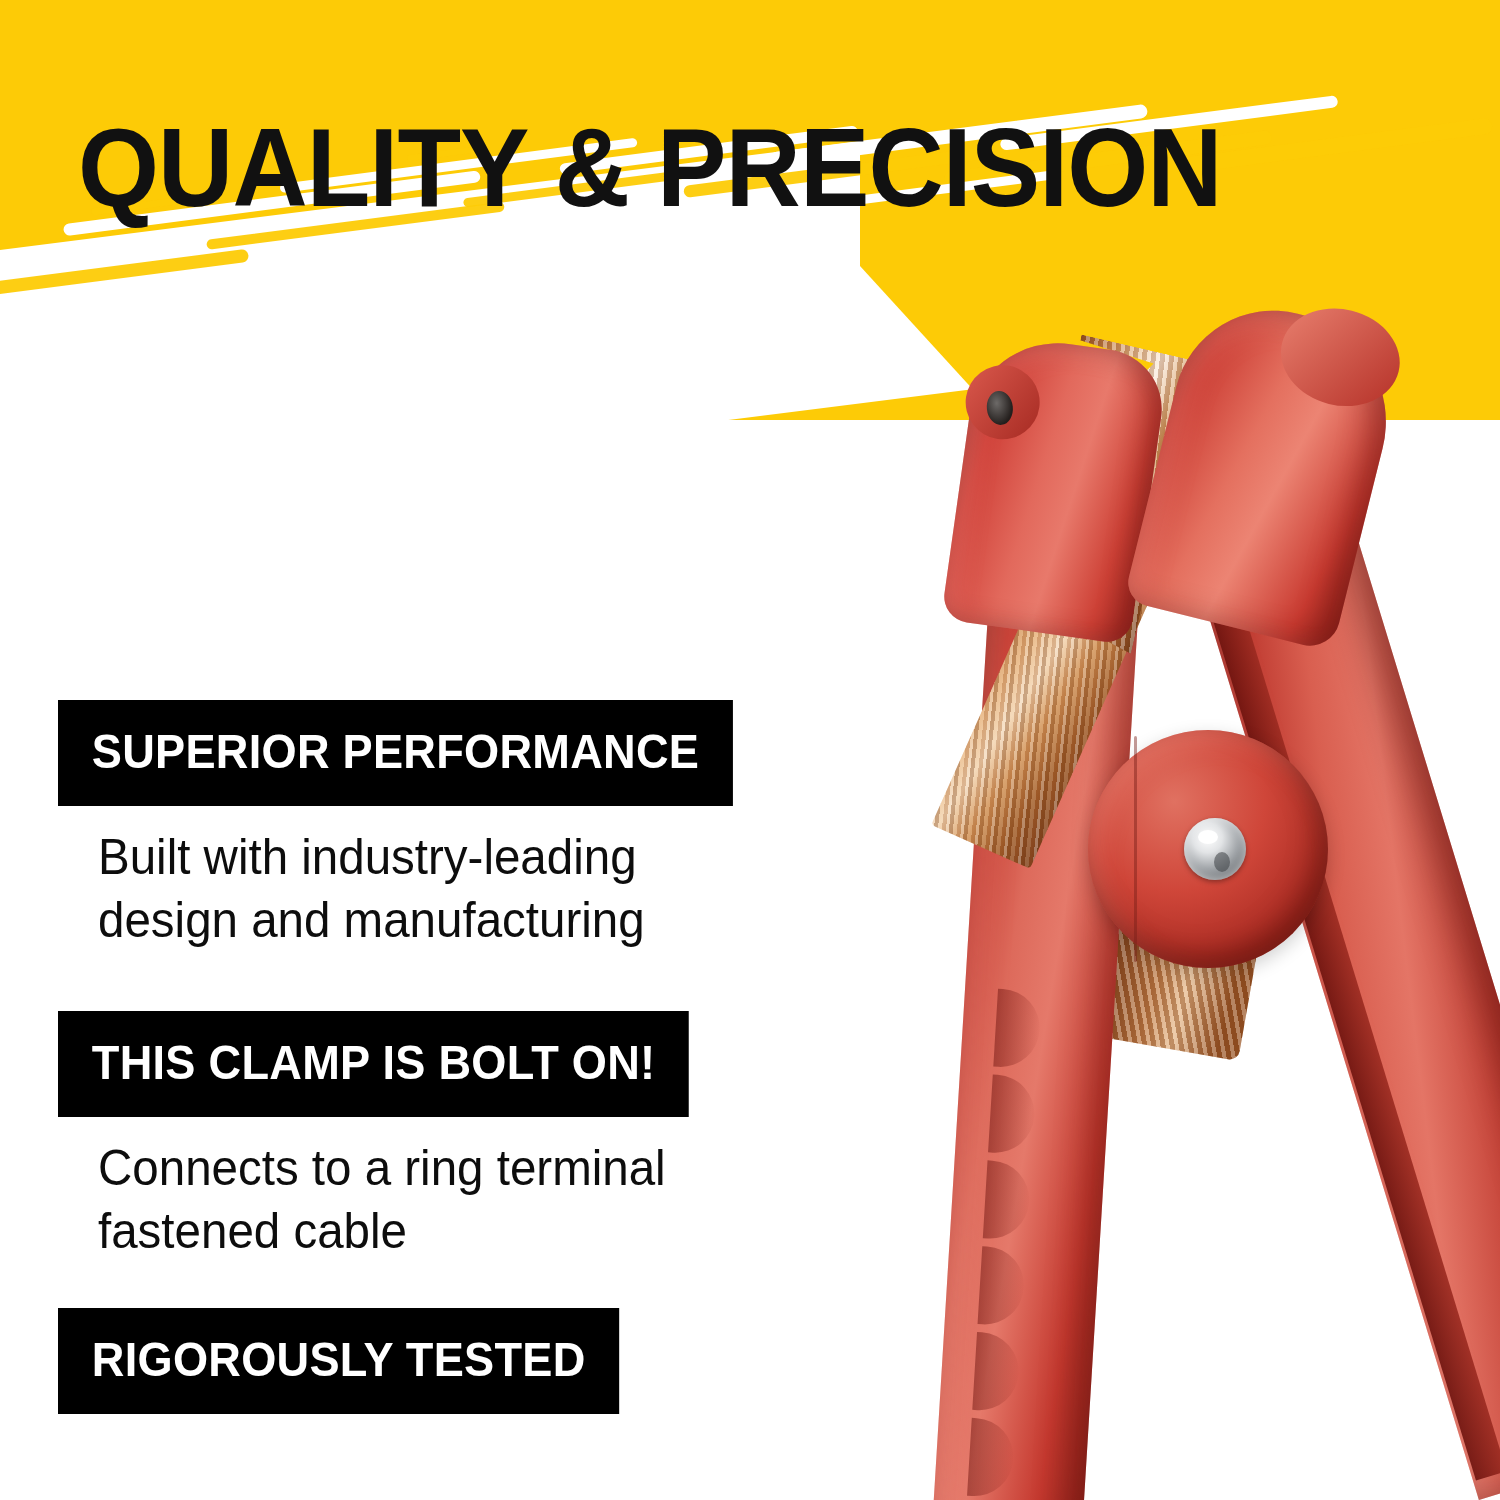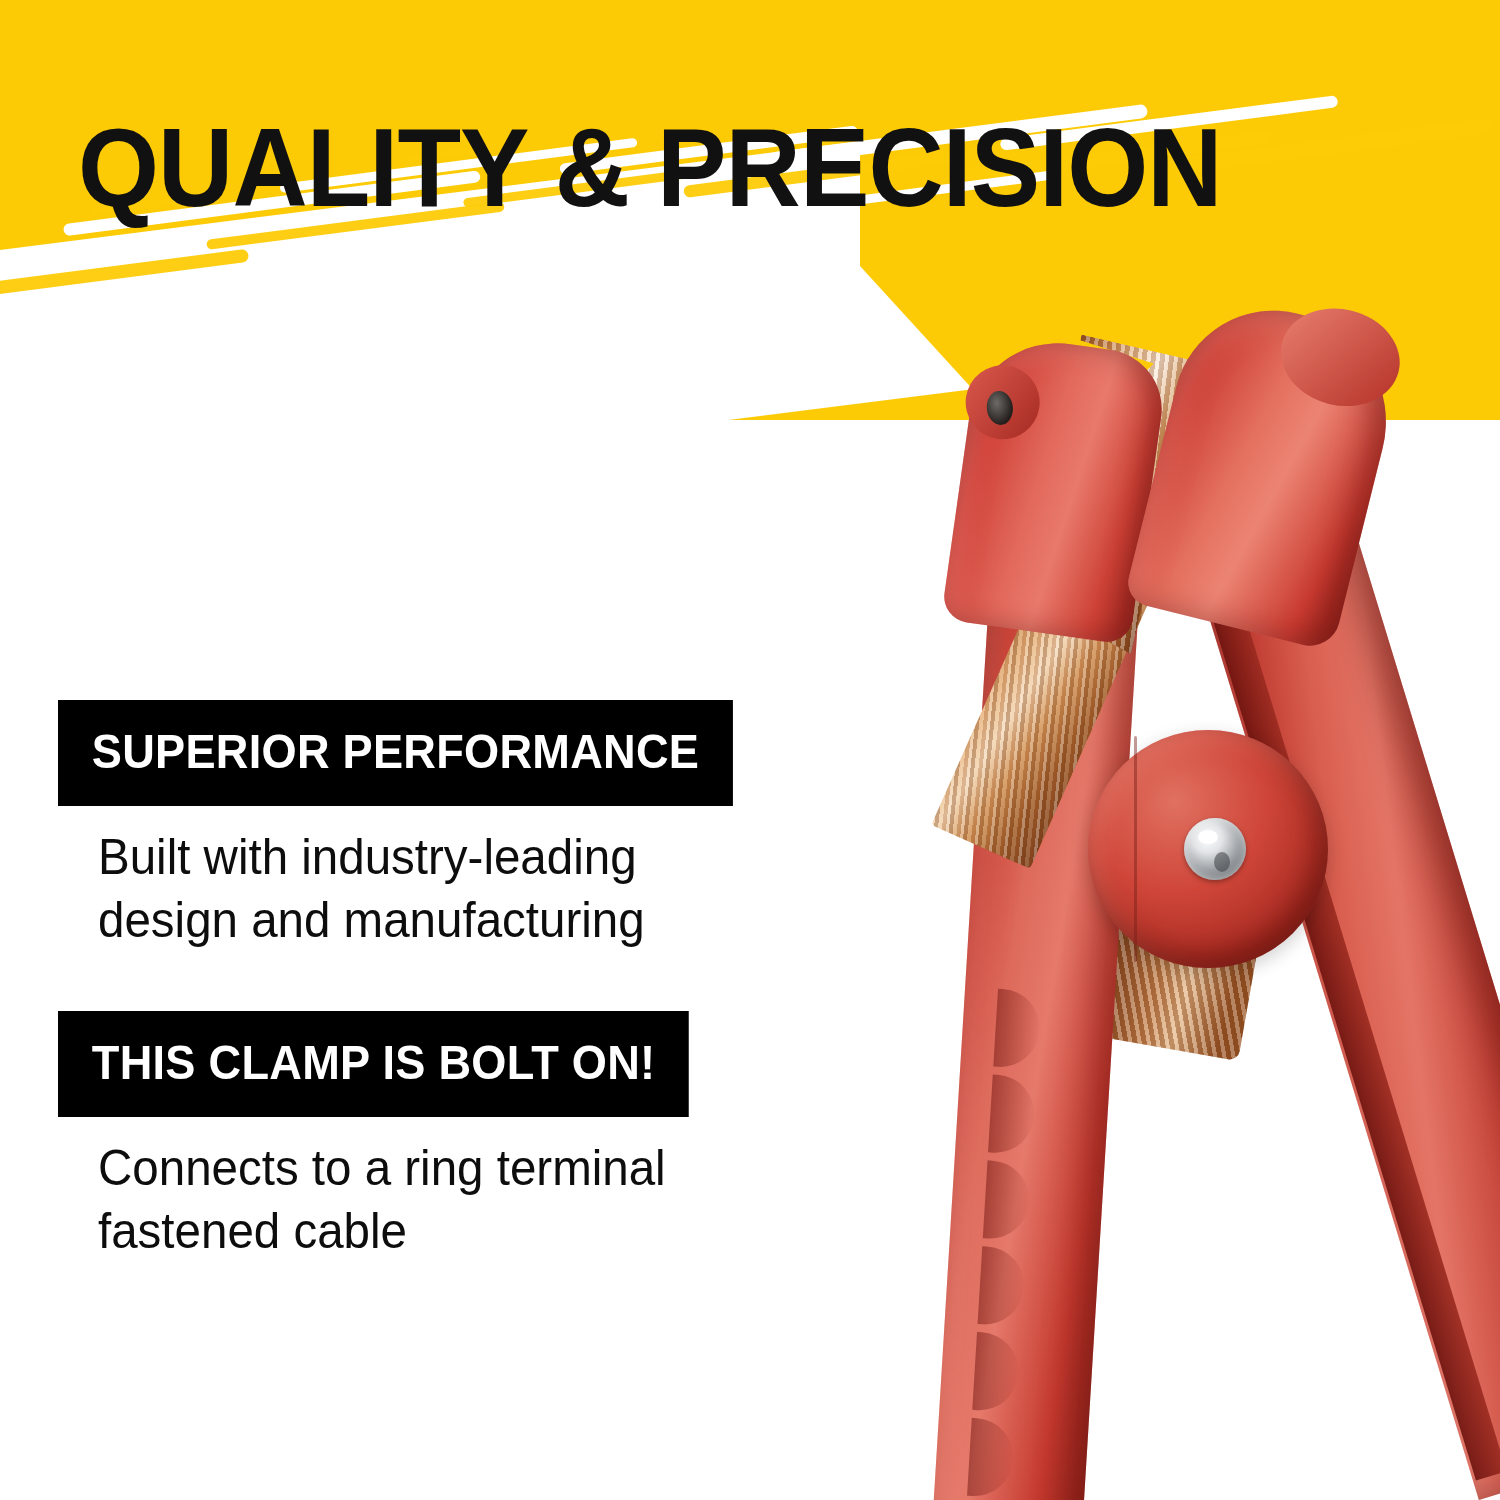--- a/index.html
+++ b/index.html
@@ -183,20 +183,23 @@
   </div>
 
   <div class="feature" style="top:1011px;">
     <div class="tagbar">THIS CLAMP IS BOLT ON!</div>
     <div class="body">
       <span>Connects to a ring terminal</span>
       <span>fastened cable</span>
     </div>
   </div>
 
+  <div class="feature" style="top:1308px;">
+    <div class="tagbar">RIGOROUSLY TESTED</div>
+  </div>
 
   <div class="clamp">
 
     <div class="arm-right"></div>
     <div class="arm-right-dark"></div>
 
     <div class="braid"></div>
 
     <div class="arm-left"></div>
     <div class="grips">

